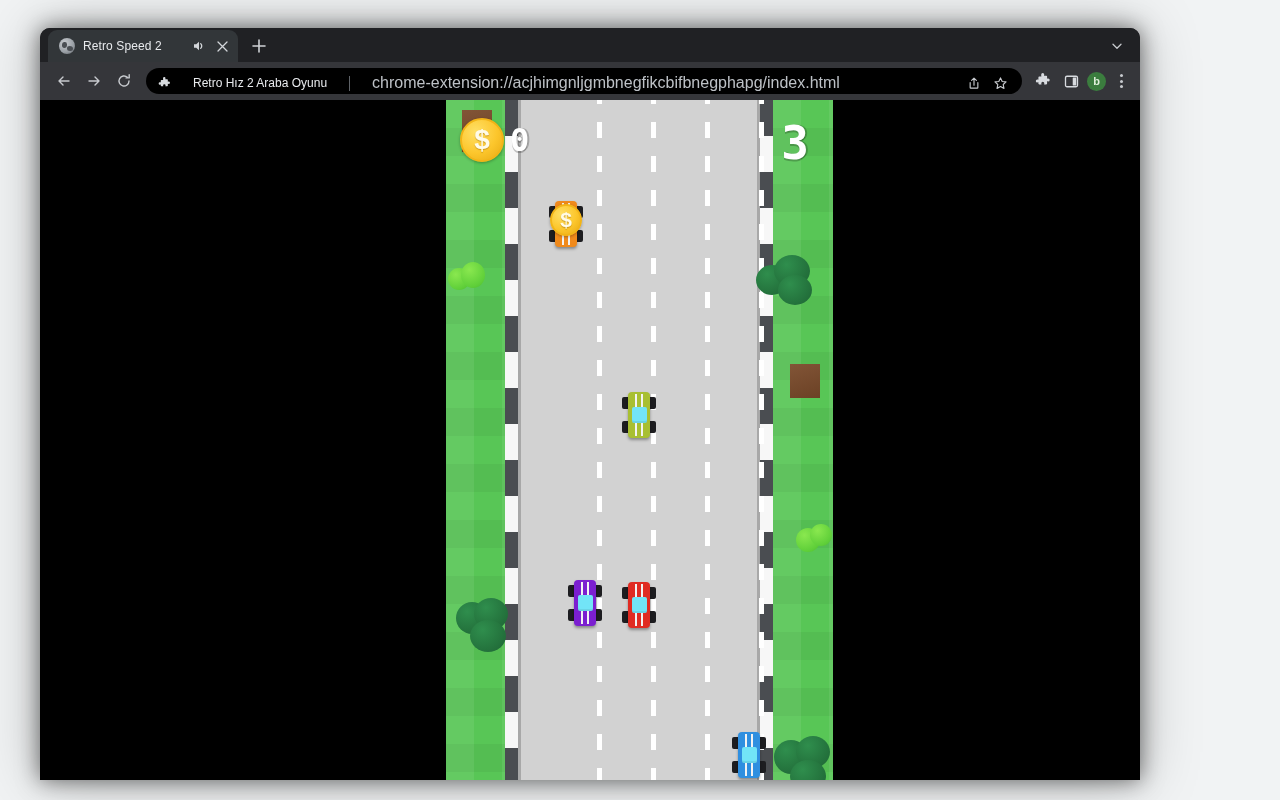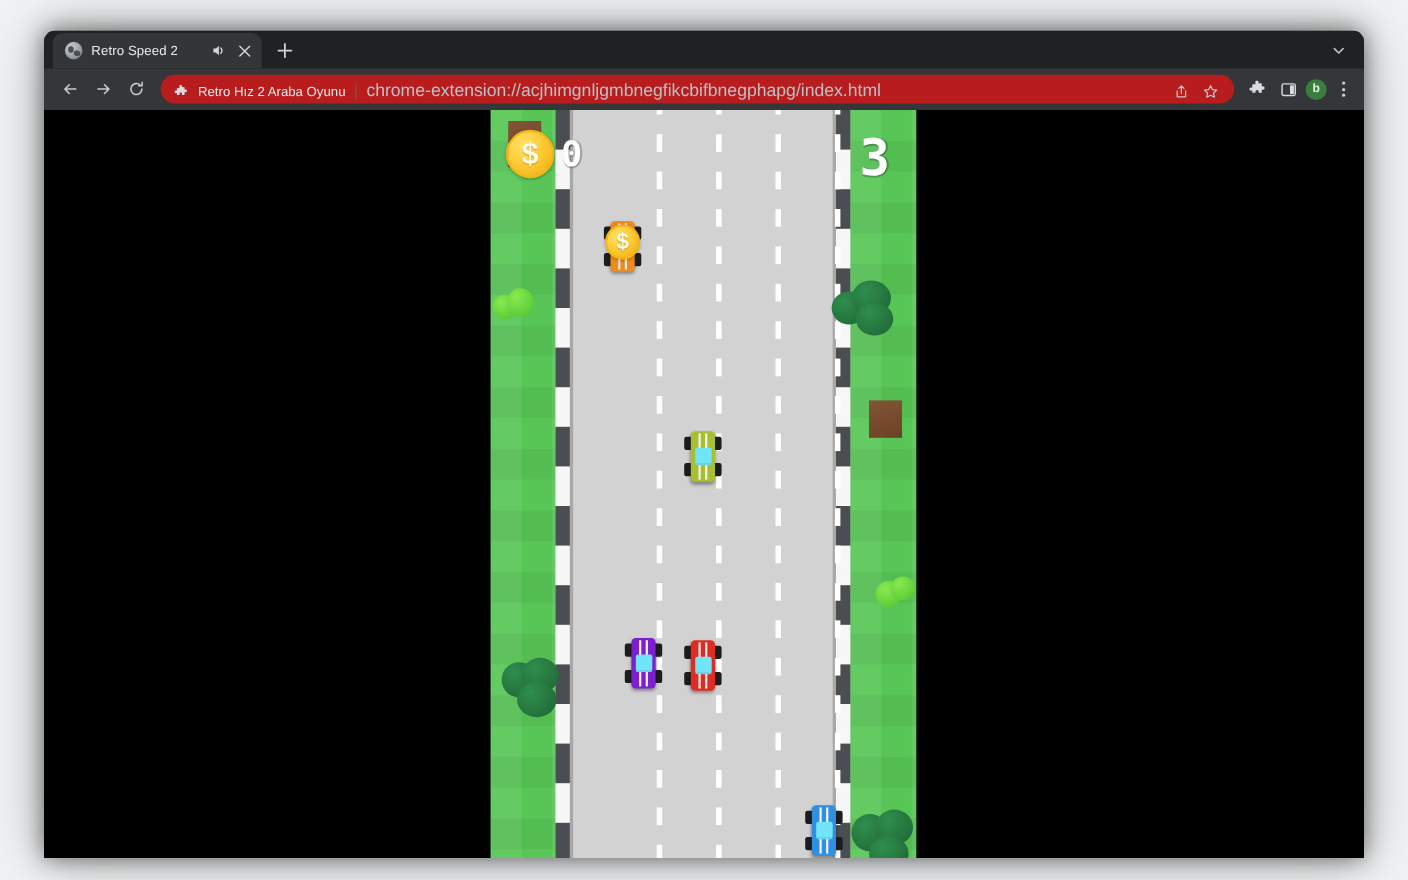--- a/index.html
+++ b/index.html
@@ -8,21 +8,21 @@
     background: #f1f3f4;
     font-family: "Liberation Sans", sans-serif;
     overflow: hidden;
   }
   body { position: relative; }
 
   
   .browser-window {
     position: absolute;
     left: 40px; top: 28px;
-    width: 1200px; height: 752px;
+    width: 1100px; height: 752px;
     background: #202124;
     border-radius: 10px 10px 0 0;
     box-shadow: 0 0 22px rgba(0,0,0,0.55), 0 0 60px rgba(0,0,0,0.25);
     overflow: hidden;
   }
 
   
   .tab-strip {
     position: relative;
     height: 34px;
@@ -91,26 +91,26 @@
   }
   .nav-btn {
     width: 28px; height: 28px;
     display: flex; align-items: center; justify-content: center;
     border-radius: 50%; flex: 0 0 auto;
   }
   .omnibox {
     flex: 1 1 auto;
     height: 26px;
     margin: 0 7px 0 6px;
-    background: #b91c1c;
+    background: #000000;
     border-radius: 13px;
     display: flex;
     align-items: center;
     padding: 4px 10px 0 11px;
-    gap: 9px;
+    gap: 22px;
     min-width: 0;
   }
   .omnibox-ext-icon { flex: 0 0 auto; width: 14px; height: 14px; display:flex; align-items:center; justify-content:center;}
   .omnibox-sitename {
     color: #e8eaed; font-size: 12px; white-space: nowrap; flex: 0 0 auto;
   }
   .omnibox-sep {
     width: 1px; height: 15px; background: #5f6368; flex: 0 0 auto;
   }
   .omnibox-url {

